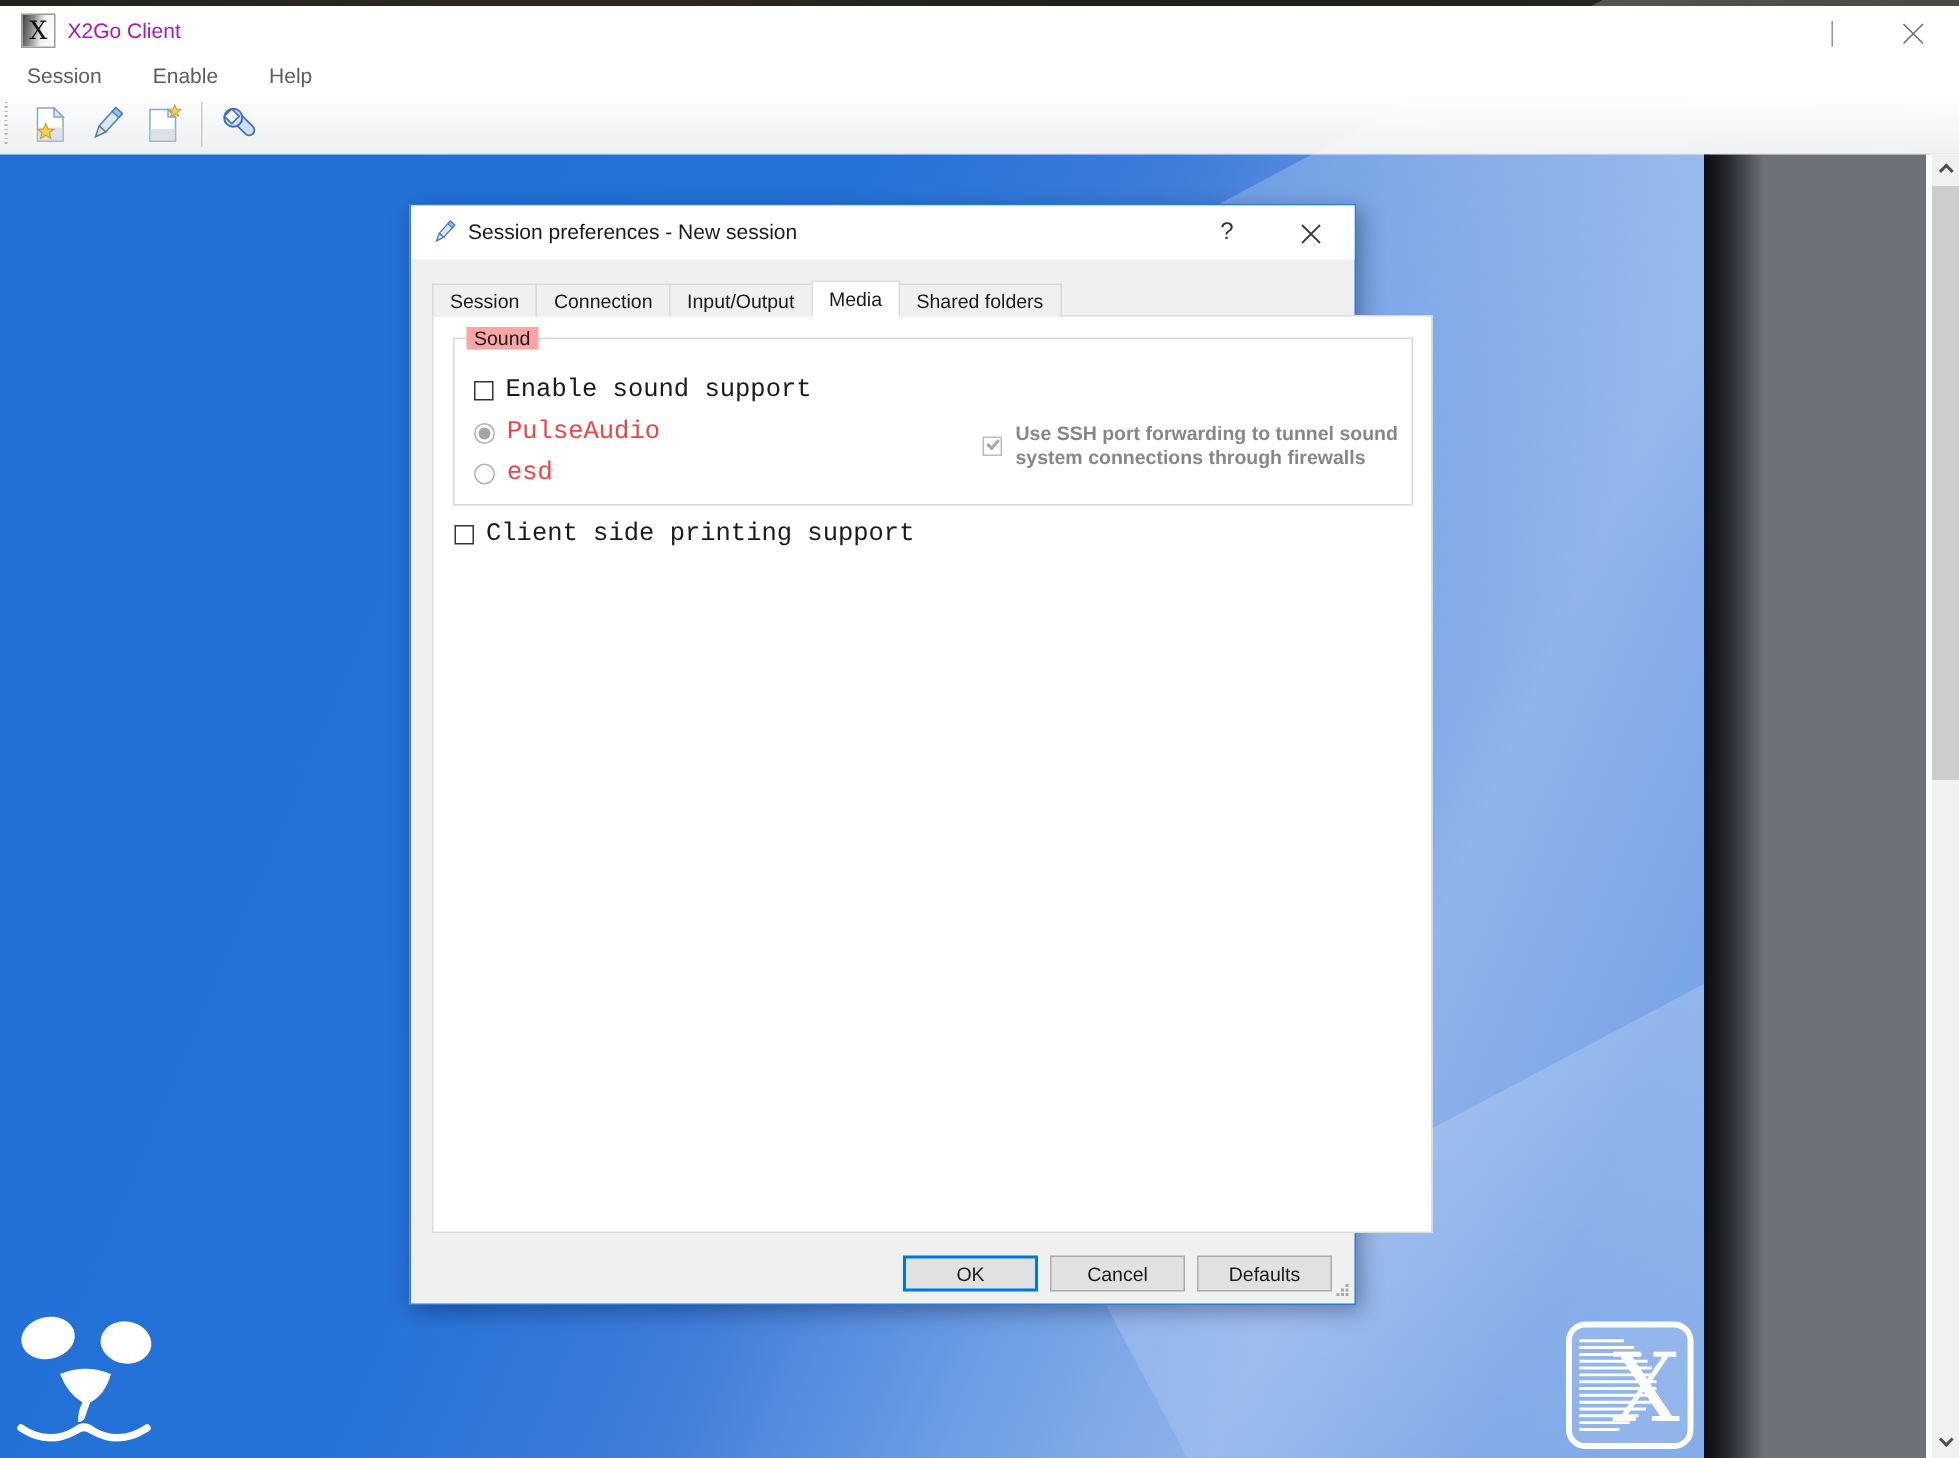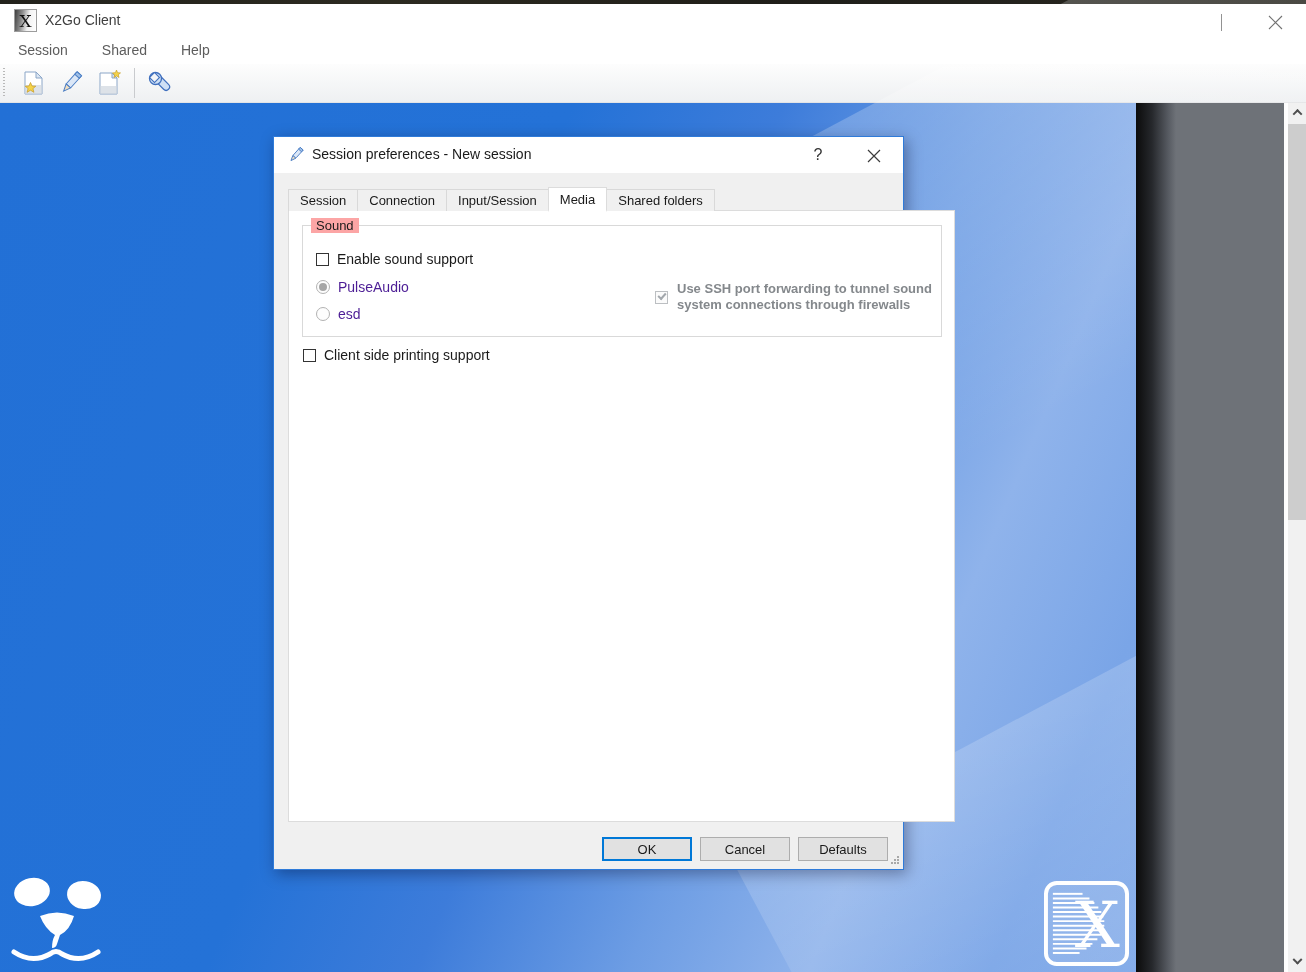--- a/index.html
+++ b/index.html
@@ -10,21 +10,21 @@
   
   .top-strip { position:absolute; left:0; top:0; width:1306px; height:4px;
     background:linear-gradient(to right,#23221c,#2c2a20 30%,#1f1e19 60%,#2a2922); }
 
   
   .titlebar { position:absolute; left:0; top:4px; width:1306px; height:32px; background:#fff; }
   .app-icon { position:absolute; left:14px; top:5px; width:23px; height:23px; border:1px solid #9c9c9c;
     background:linear-gradient(100deg,#3e3e3e 0%,#8d8d8d 32%,#f2f2f2 62%,#ffffff 100%);
     display:flex; align-items:center; justify-content:center;
     font-family:"DejaVu Serif","Liberation Serif",serif; font-size:17px; color:#101010; }
-  .win-title { position:absolute; left:45px; top:8px; font-size:14px; color:#404040; }
+  .win-title { position:absolute; left:45px; top:8px; font-size:14px; color:#a21caf; }
   .win-min { position:absolute; right:84px; top:10px; width:1px; height:17px; background:#7d7d7d; cursor:pointer; }
   .win-close { position:absolute; right:22px; top:11px; width:16px; height:16px; cursor:pointer; }
 
   .menubar { position:absolute; left:0; top:36px; width:1306px; height:28px; background:#fff;
     display:flex; align-items:center; padding-left:8px; }
   .menu-item { font-size:14px; color:#5d5d5d; padding:3px 10px; margin-right:14px; cursor:default; }
 
   .toolbar { position:absolute; left:0; top:64px; width:1306px; height:39px;
     background:linear-gradient(to bottom,#fdfdfd,#eef0f2); border-bottom:1px solid #e3e4e6;
     display:flex; align-items:center; }
@@ -82,22 +82,22 @@
 
   .ctl-row { position:absolute; display:flex; align-items:center; }
   .cb { width:13px; height:13px; background:#fff; border:1px solid #333; flex:0 0 13px; cursor:pointer; }
   .cb.disabled { border-color:#bcbfc2; background:#fbfbfb; cursor:default; position:relative; }
   .cb.disabled.checked::after { content:""; position:absolute; left:2px; top:1px; width:6px; height:3px;
     border-left:2px solid #a3a8ad; border-bottom:2px solid #a3a8ad; transform:rotate(-48deg); }
   .radio { width:14px; height:14px; border-radius:50%; background:#fdfdfd; border:1px solid #b2b2b2;
     flex:0 0 14px; position:relative; }
   .radio.selected::after { content:""; position:absolute; left:2px; top:2px; width:8px; height:8px;
     border-radius:50%; background:#a6a6a6; }
-  .lbl { font-size:14px; color:#1a1a1a; margin-left:8px; }
-  .lbl.disabled { color:#4c1d95; }
+  .lbl { font-size:17px; color:#1a1a1a; margin-left:8px;font-family:Liberation Mono, monospace; }
+  .lbl.disabled { color:#ef4444; }
   .ssh-row { position:absolute; left:352px; top:55px; display:flex; align-items:center;font-weight:bold; }
   .ssh-text { font-size:13px; color:#84888c; margin-left:9px; width:268px; line-height:16px; }
 
   .dlg-buttons { position:absolute; right:15px; top:700px; display:flex; }
   .btn { width:90px; height:24px; background:#e1e1e1; border:1px solid #adadad; font-size:13px; color:#1a1a1a;
     margin-left:8px; font-family:inherit; cursor:pointer; }
   .btn.focused { border:2px solid #0078d7; }
   .grip { position:absolute; right:3px; bottom:4px; }
 
   
@@ -116,21 +116,21 @@
     <div class="win-min"></div>
     <div class="win-close">
       <svg width="15" height="15" viewBox="0 0 15 15">
           <path d="M1,1 L14,14 M14,1 L1,14" stroke="#5a5a5a" stroke-width="1.1" fill="none"></path>
         </svg>
     </div>
   </div>
 
   <div class="menubar">
     <div class="menu-item">Session</div>
-    <div class="menu-item">Shared</div>
+    <div class="menu-item">Enable</div>
     <div class="menu-item">Help</div>
   </div>
 
   <div class="toolbar">
     <div class="tb-handle"></div>
     <div class="tb-btn">
       <svg width="28" height="28" viewBox="0 0 28 28">
         <path d="M6,3 h11 l6,6 v16 h-17 z" fill="#ffffff" stroke="#8ba6c8"></path>
         <path d="M6,16 h17 v9 h-17 z" fill="#cfd6de" opacity="0.7"></path>
         <path d="M17,3 l6,6 h-6 z" fill="#dce6f2" stroke="#8ba6c8"></path>
@@ -221,21 +221,21 @@
       <div class="dlg-close">
         <svg width="14" height="14" viewBox="0 0 14 14">
             <path d="M1,1 L13,13 M13,1 L1,13" stroke="#3c3c3c" stroke-width="1.2" fill="none"></path>
           </svg>
       </div>
     </div>
 
     <div class="tabbar">
       <div class="tab">Session</div>
       <div class="tab">Connection</div>
-      <div class="tab">Input/Session</div>
+      <div class="tab">Input/Output</div>
       <div class="tab active">Media</div>
       <div class="tab">Shared folders</div>
     </div>
 
     <div class="panel">
       <div class="groupbox">
         <div class="gb-legend">Sound</div>
 
         <div class="ctl-row" style="left:13px; top:25px;">
           <div class="cb"></div>

